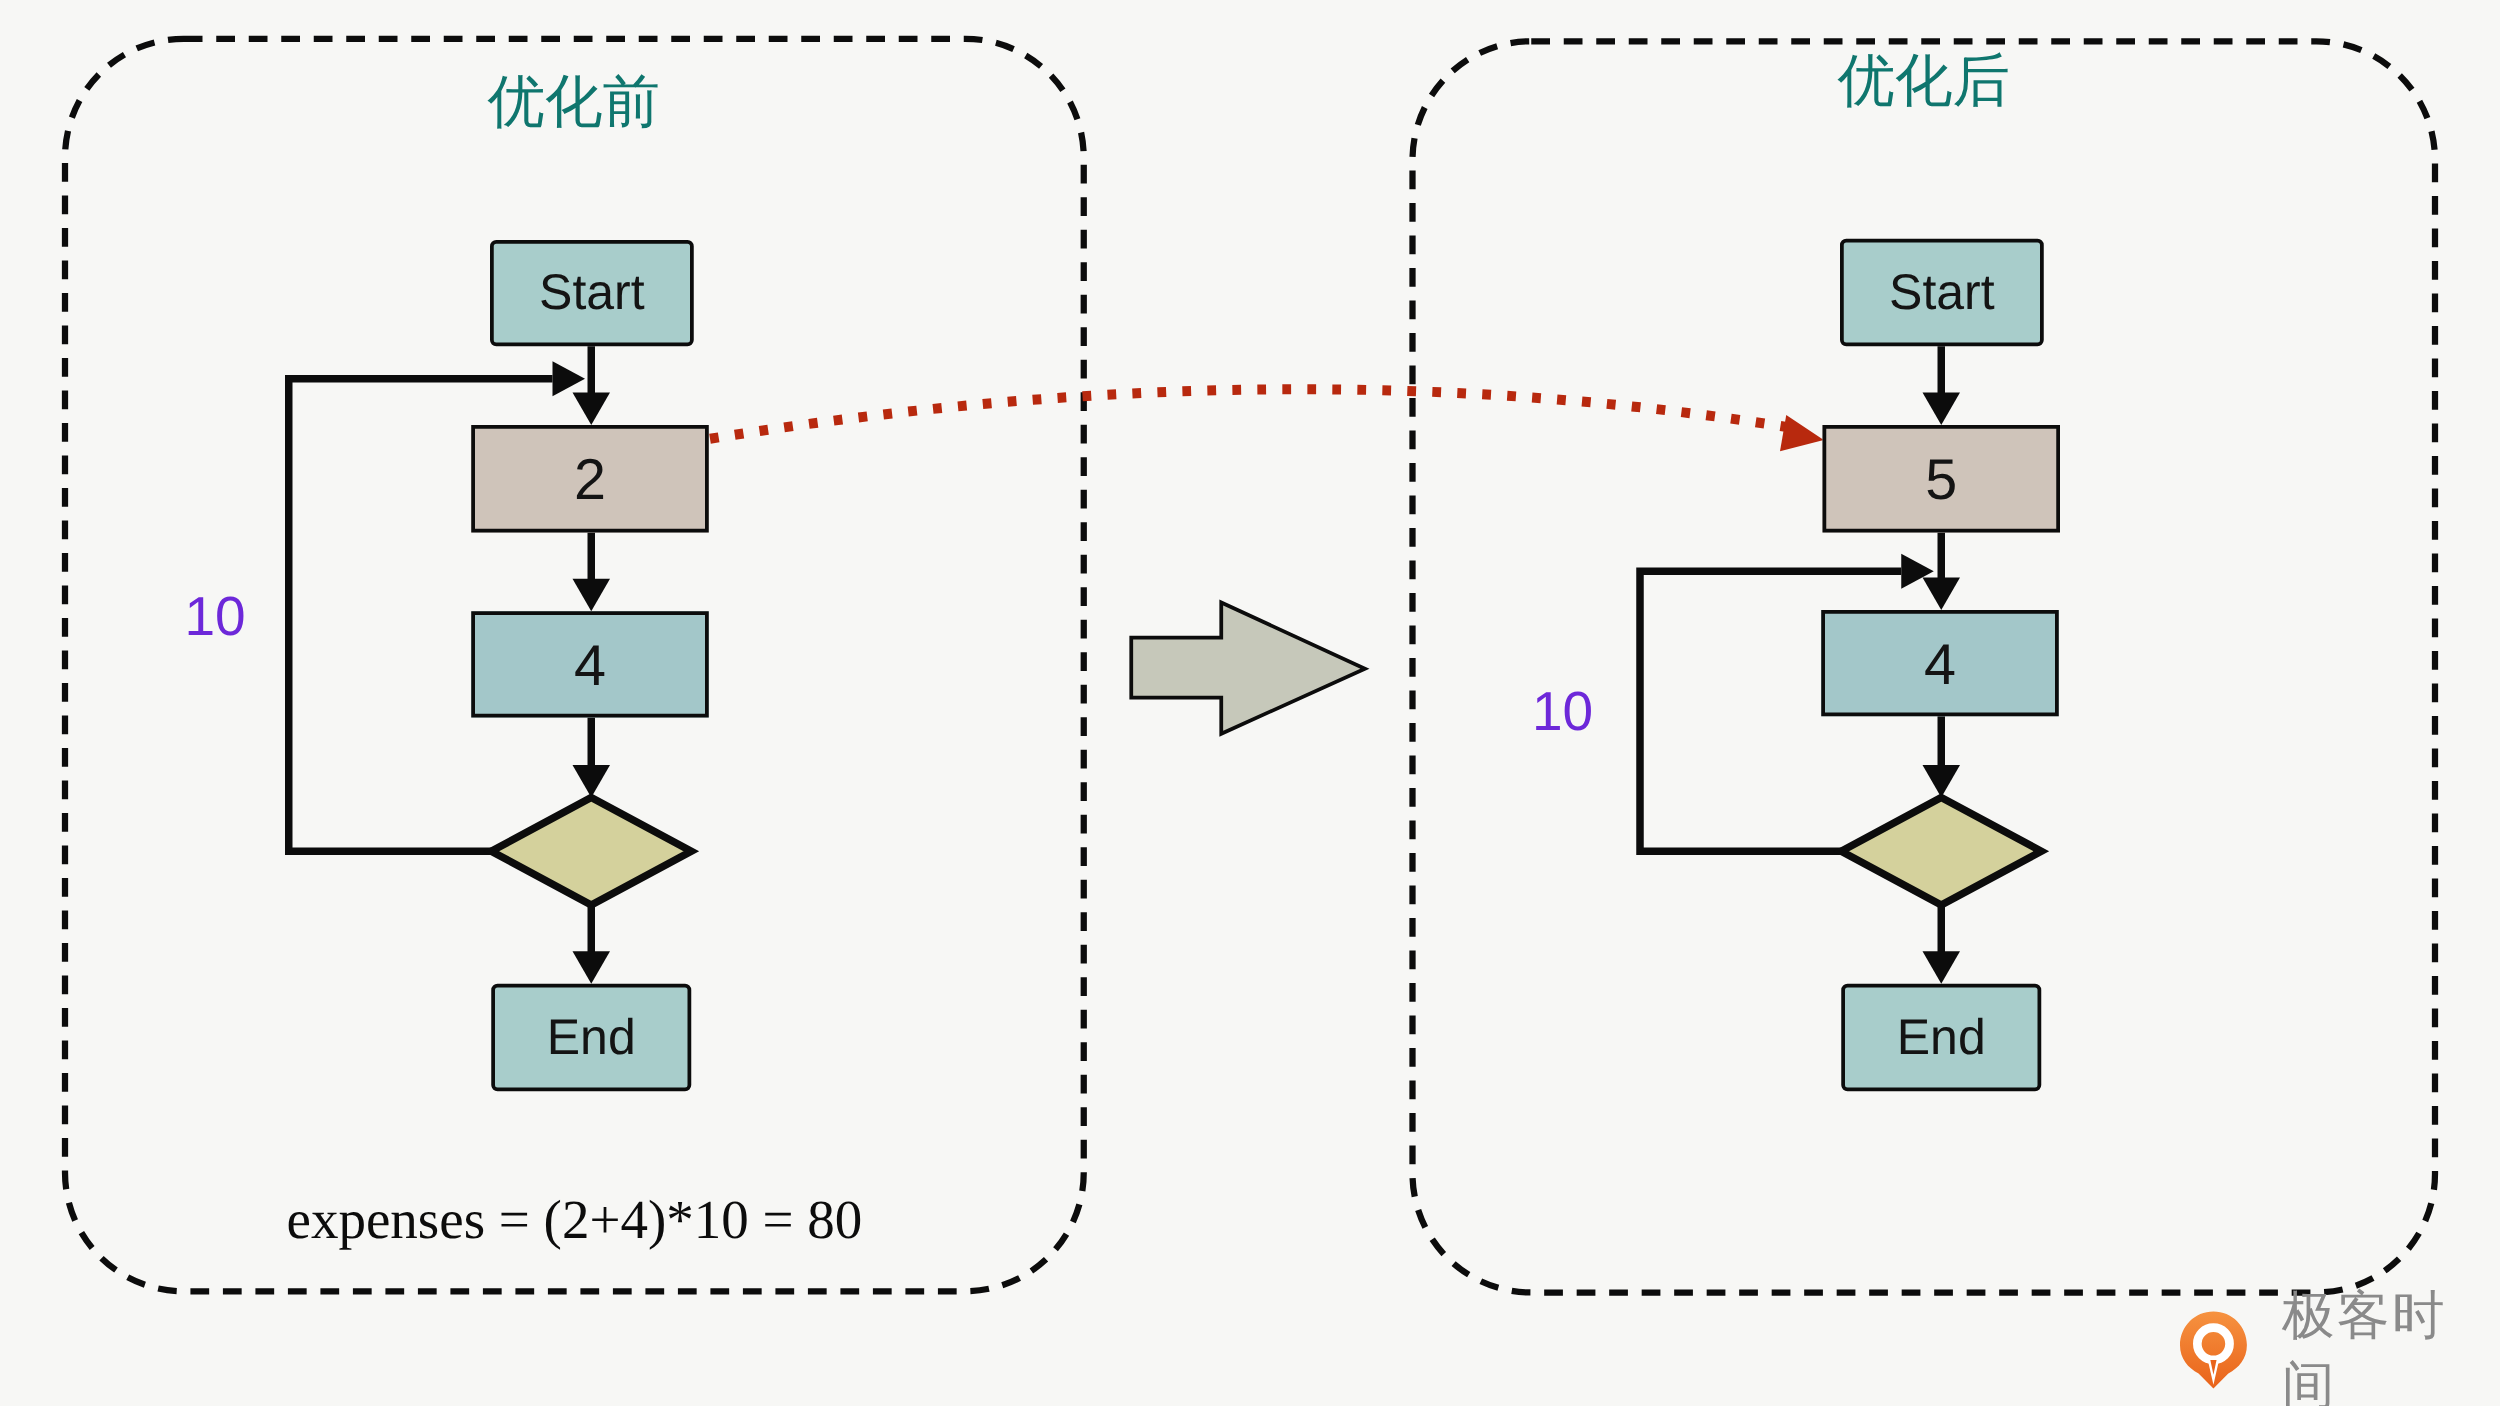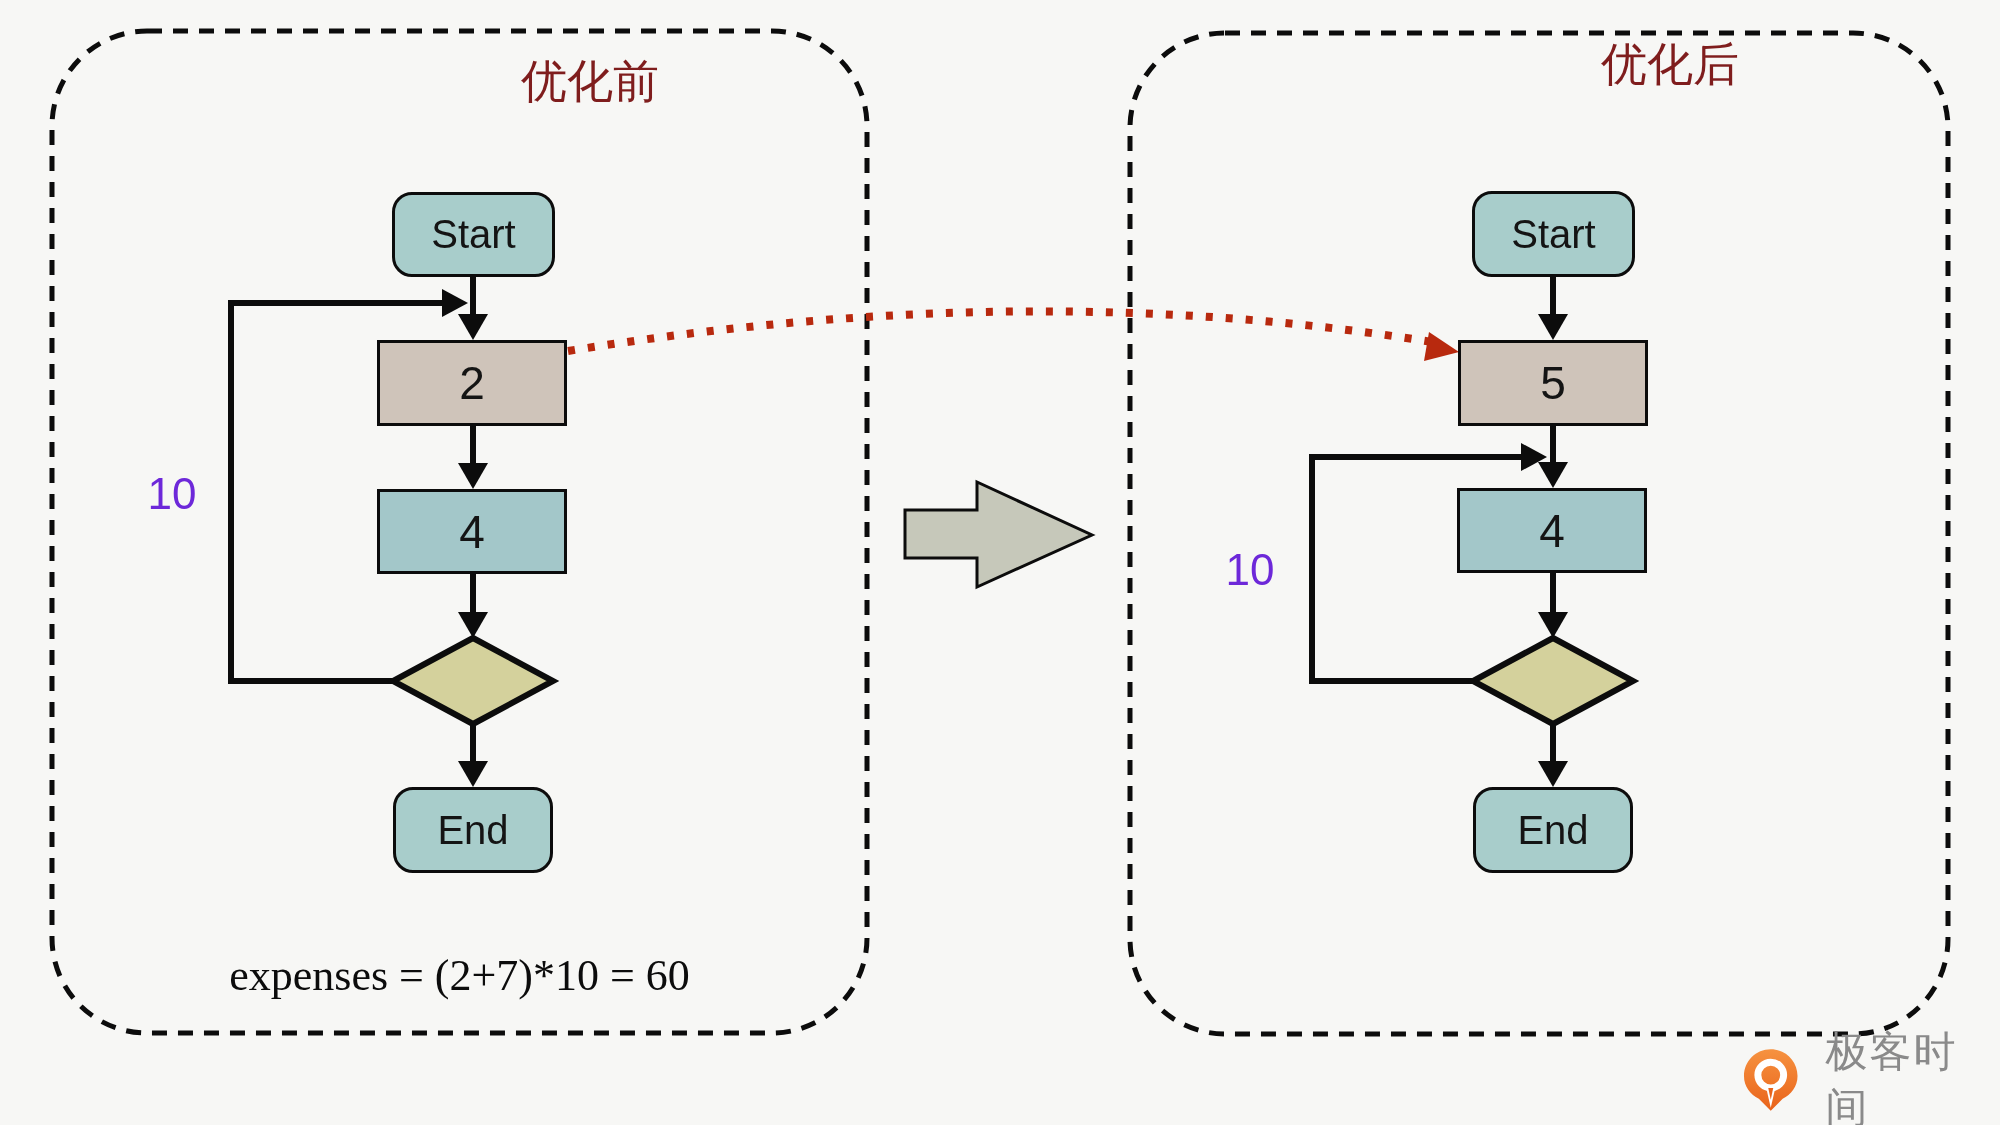--- a/index.html
+++ b/index.html
@@ -13,31 +13,31 @@
   
   .panel-border{fill:none;stroke:var(--ink,#0c0c0c);stroke-width:5;stroke-dasharray:15 11;}
   .flow-line{fill:none;stroke:var(--ink,#0c0c0c);stroke-width:6;}
   .flow-head{fill:var(--ink,#0c0c0c);stroke:none;}
   .diamond{fill:var(--olive,#d4d19c);stroke:var(--ink,#0c0c0c);stroke-width:6;}
   .block-arrow{fill:var(--gray_arrow,#c6c8ba);stroke:var(--ink,#0c0c0c);stroke-width:3;}
   .red-curve{fill:none;stroke:var(--red,#b8290e);stroke-width:8;stroke-dasharray:7 13;}
   .red-head{fill:var(--red,#b8290e);stroke:none;}
 
   .title{
-    position:absolute; width:400px; text-align:right;
-    font-size:46px; color:#7f1d1d; line-height:1.15;
+    position:absolute; width:400px; text-align:center;
+    font-size:46px; color:#0f766e; line-height:1.15;
     font-family:"DejaVu Sans","Liberation Sans",sans-serif;
   }
   .node{
     position:absolute; box-sizing:border-box;
     border:3px solid #0c0c0c;
     display:flex; align-items:center; justify-content:center;
     color:#141414;
   }
-  .terminal{border-radius:20px; background:var(--teal,#a8cdcb); font-size:40px;text-align:right;}
+  .terminal{border-radius:5px; background:var(--teal,#a8cdcb); font-size:40px;text-align:right;}
   .proc{font-size:46px;}
   .tan{background:var(--tan,#cfc4ba);}
   .teal2{background:var(--teal2,#a3c7c9);}
   .loop-label{
     position:absolute; width:100px; text-align:center;
     font-size:44px; color:#6d28d9; line-height:1.2;
   }
   .formula{
     position:absolute; text-align:center;
     font-size:44px; color:#0c0c0c;
@@ -107,21 +107,21 @@
   <div class="node terminal" style="left:392px; top:192px; width:163px; height:85px;">Start</div>
 
   <div class="node proc tan" style="left:377px; top:340px; width:190px; height:86px;">2</div>
 
   <div class="node proc teal2" style="left:377px; top:489px; width:190px; height:85px;">4</div>
 
   <div class="node terminal" style="left:393px; top:787px; width:160px; height:86px;">End</div>
 
   <div class="loop-label" style="left:122px; top:468px;">10</div>
 
-  <div class="formula" style="left:52px; top:950px; width:815px;">expenses = (2+7)*10 = 60</div>
+  <div class="formula" style="left:52px; top:950px; width:815px;">expenses = (2+4)*10 = 80</div>
 
   <div class="title" style="left:1339px; top:38px;">优化后</div>
 
   <div class="node terminal" style="left:1472px; top:191px; width:163px; height:86px;">Start</div>
 
   <div class="node proc tan" style="left:1458px; top:340px; width:190px; height:86px;">5</div>
 
   <div class="node proc teal2" style="left:1457px; top:488px; width:190px; height:85px;">4</div>
 
   <div class="node terminal" style="left:1473px; top:787px; width:160px; height:86px;">End</div>

